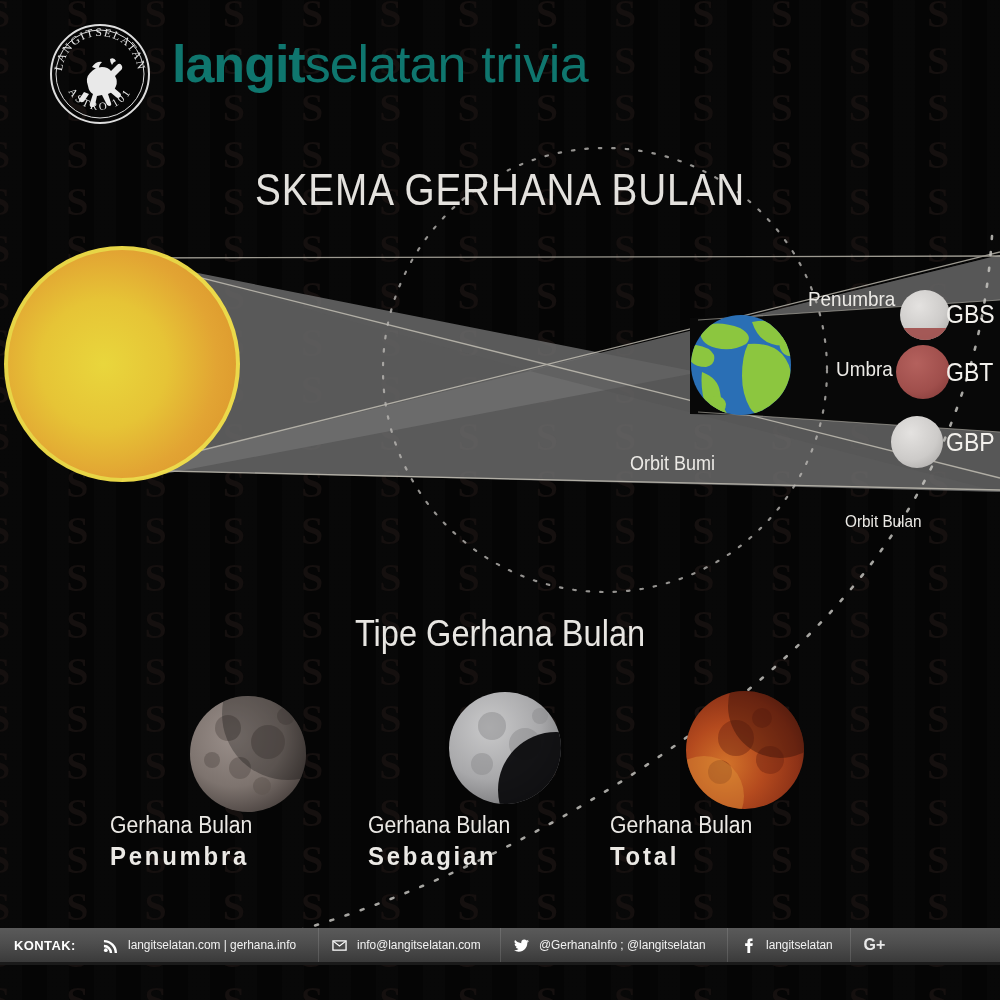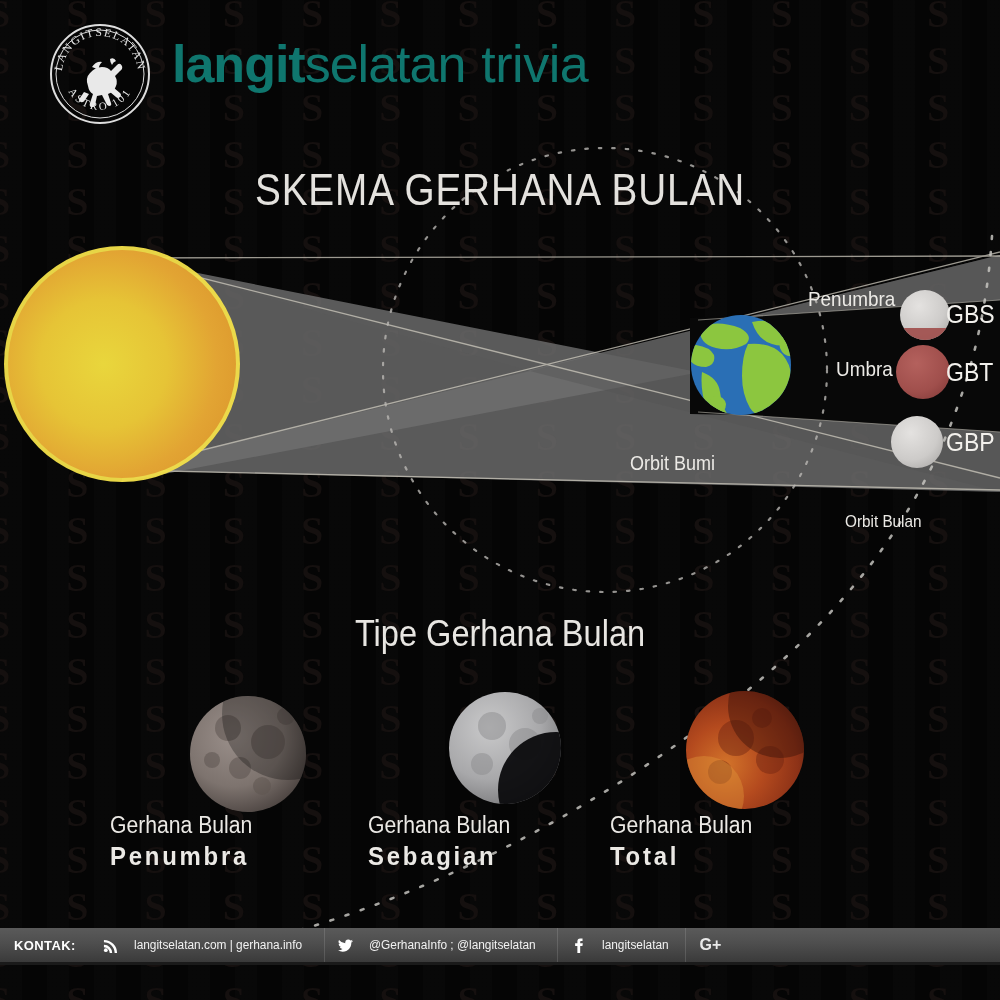--- a/index.html
+++ b/index.html
@@ -62,21 +62,21 @@
   
   #credit{position:absolute;right:10px;top:906px;z-index:8;
           font-size:10.5px;color:#c9c7c3;white-space:nowrap;}
 
   
   #footer{position:absolute;left:0;top:928px;width:1000px;height:34px;z-index:10;
           background:linear-gradient(to bottom,#5a5a5a 0%,#4e4e4e 45%,#3a3a3a 100%);
           display:flex;align-items:center;}
   #footer .kontak{font-size:13px;font-weight:bold;color:#fff;letter-spacing:0.4px;
                   padding:0 14px 0 14px;white-space:nowrap;}
-  .fitem{display:flex;align-items:center;gap:16px;padding:0 13px;height:34px;
+  .fitem{display:flex;align-items:center;gap:10px;padding:0 13px;height:34px;
          font-size:12.5px;color:#f2f2f2;white-space:nowrap;
          border-left:1px solid rgba(255,255,255,0.13);}
   .fitem.nb{border-left:none;}
   .fitem .ftxt{transform:scaleX(0.95);transform-origin:left center;}
   .ficon{width:15px;height:15px;display:inline-block;flex:0 0 auto;color:#fff;}
   .ficon svg{width:15px;height:15px;fill:#fff;}
   .gplus{font-size:16px;font-weight:bold;color:#e9e9e9;line-height:1;}
   #footer .fitem:last-child{color:#d4d4d4;}
   #footerline{position:absolute;left:0;top:962px;width:1000px;height:3px;
               background:#1a1a1a;z-index:10;}
@@ -331,20 +331,29 @@
       <span class="ficon">
         <svg viewBox="0 0 16 16">
             <circle cx="3" cy="13" r="2"></circle>
           <path d="M1 7.2v2.6a6.2 6.2 0 0 1 6.2 6.2h2.6A8.8 8.8 0 0 0 1 7.2z"></path>
           <path d="M1 2v2.6A11.4 11.4 0 0 1 12.4 16H15A14 14 0 0 0 1 2z"></path>
           </svg>
       </span>
       <span class="ftxt">langitselatan.com | gerhana.info</span>
     </div>
 
+    <div class="fitem">
+      <span class="ficon">
+        <svg viewBox="0 0 16 16">
+            <path d="M1 3h14v10H1z" fill="none" stroke="#fff" stroke-width="1.4"></path>
+          <path d="M1.6 3.6 8 8.6l6.4-5" fill="none" stroke="#fff" stroke-width="1.3"></path>
+          </svg>
+      </span>
+      <span class="ftxt">info@langitselatan.com</span>
+    </div>
 
     <div class="fitem">
       <span class="ficon">
         <svg viewBox="0 0 16 16">
             <path d="M16 3.1a6.4 6.4 0 0 1-1.9.5 3.3 3.3 0 0 0 1.4-1.8 6.6 6.6 0 0 1-2.1.8 3.3 3.3 0 0 0-5.6 3A9.3 9.3 0 0 1 1.1 2.1a3.3 3.3 0 0 0 1 4.4 3.2 3.2 0 0 1-1.5-.4 3.3 3.3 0 0 0 2.6 3.2 3.3 3.3 0 0 1-1.5.1 3.3 3.3 0 0 0 3.1 2.3A6.6 6.6 0 0 1 0 13.1a9.3 9.3 0 0 0 5 1.5c6 0 9.4-5.1 9.2-9.7A6.6 6.6 0 0 0 16 3.1z"></path>
           </svg>
       </span>
       <span class="ftxt">@GerhanaInfo ; @langitselatan</span>
     </div>
 

